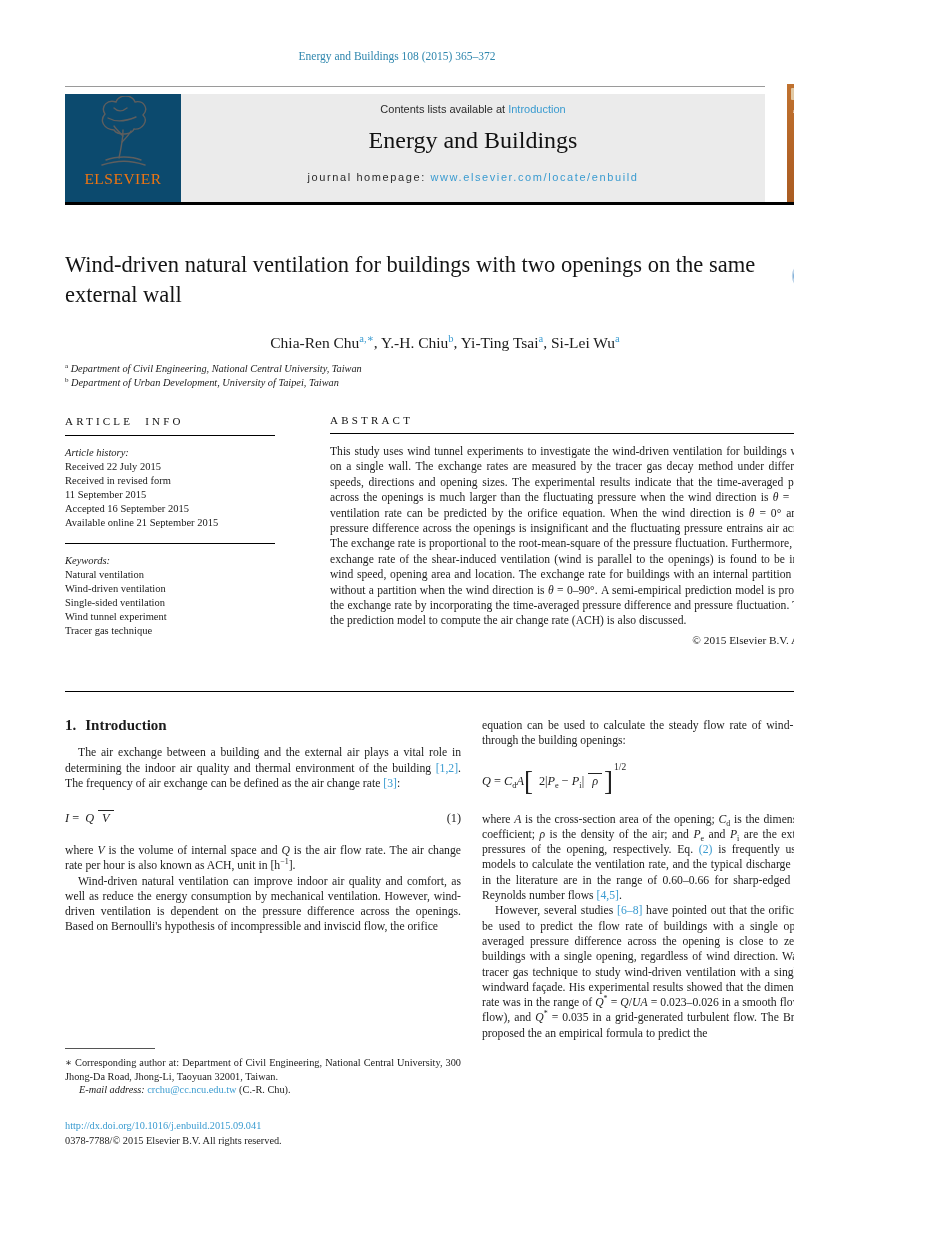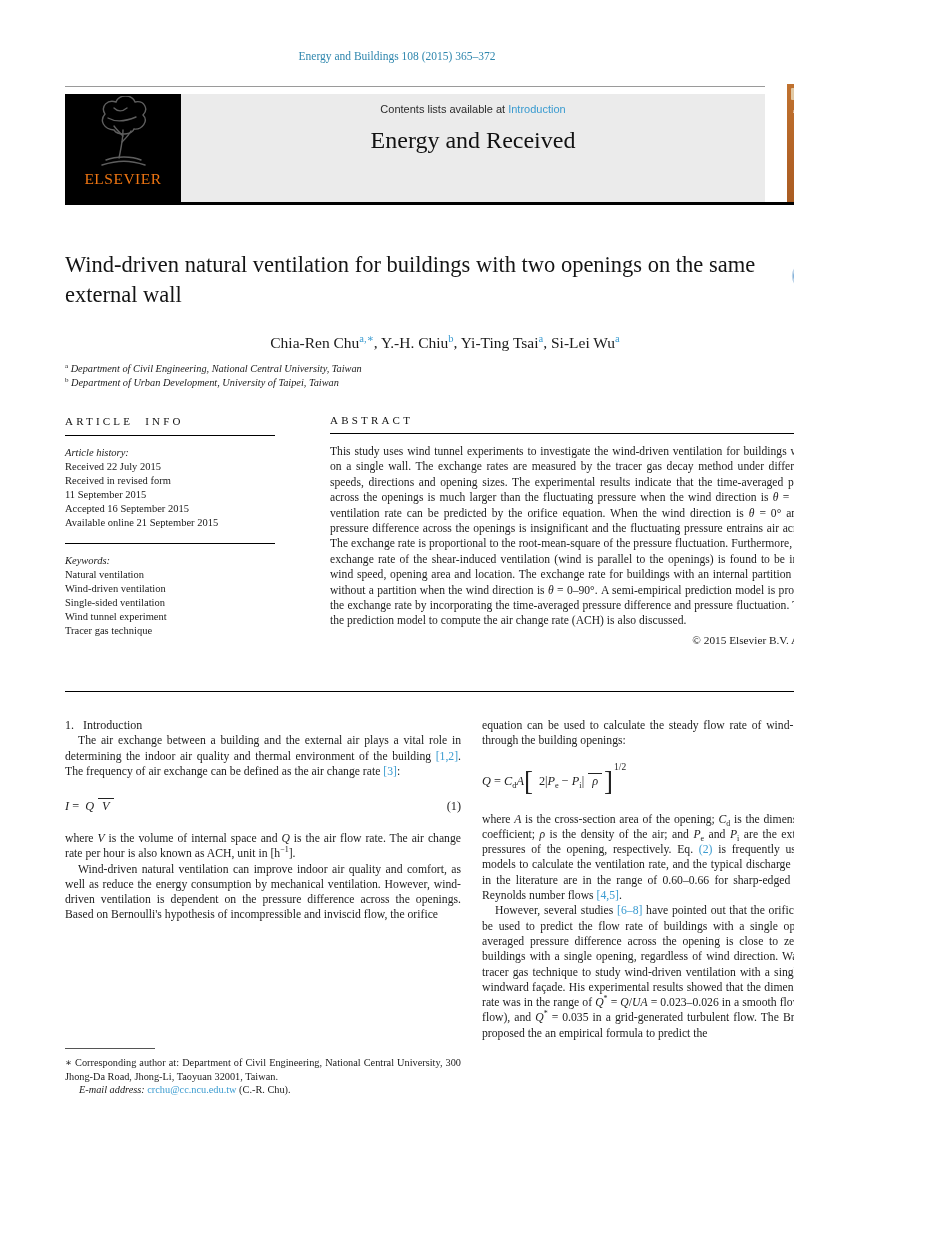--- a/index.html
+++ b/index.html
@@ -7,21 +7,21 @@
           font-family:"Liberation Serif","DejaVu Serif",serif; color:#1a1a1a; }
 
   .lnk { color:#3a9bd0; }
   sup,sub { font-size:68%; line-height:0; }
 
   
   .head-cite { position:absolute; top:50px; left:0; width:100%; text-align:center;
                font-size:11.5px; color:#2e86ad; }
   .rule-thin { position:absolute; left:65px; top:86px; width:700px; height:1px; background:#9a9a9a; }
   .banner { position:absolute; left:65px; top:94px; width:700px; height:108px; display:flex; }
-  .logo-box { width:116px; background:#000000; text-align:center; }
+  .logo-box { width:116px; background:#0c4a6e; text-align:center; }
   .logo-box svg { display:block; margin:2px auto 0; }
   .elsevier-word { font-size:15.5px; color:#ee7512; letter-spacing:.5px; margin-top:-2px; }
   .gray-box { flex:1; background:#ebebeb; text-align:center; padding-top:9px; box-sizing:border-box; }
   .contents-line { font-family:"Liberation Sans","DejaVu Sans",sans-serif; font-size:11px; color:#2b2b2b; }
   .journal-title { font-size:24px; color:#111; margin-top:12px; }
   .homepage-line { font-family:"Liberation Sans","DejaVu Sans",sans-serif; font-size:11px;
                    letter-spacing:1.6px; color:#2b2b2b; margin-top:17px; }
 
   
   .cover { position:absolute; left:787px; top:84px; width:91px; height:118px;
@@ -59,21 +59,21 @@
   .abs-text { margin-top:10px; font-size:11.6px; line-height:15.4px; text-align:justify; color:#1c1c1c; }
   .abs-copy { margin-top:5px; font-size:11.3px; text-align:right; }
 
   .rule-mid { position:absolute; left:65px; top:691px; width:813px; height:1px; background:#000; }
 
   
   .bodycol { position:absolute; top:718px; width:396px; font-size:11.7px; line-height:15.3px;
              text-align:justify; color:#1c1c1c; }
   .col-left { left:65px; }
   .col-right { left:482px; }
-  .sec-head { font-weight:normal; font-size:12px; margin-bottom:0; text-align:left; }
+  .sec-head { font-weight:bold; font-size:15px; margin-bottom:12px; text-align:left; }
   .sec-num { margin-right:9px; }
   .p-ind { text-indent:13px; }
   p { margin:0; }
 
   .eq { display:flex; align-items:center; margin:19px 0 17px 0; font-size:12.3px; line-height:1.2; }
   .eq-label { margin-left:auto; }
   .frac { display:inline-flex; flex-direction:row; align-items:center; vertical-align:middle; margin:0 2px; }
   .frac .den { border-top:1px solid #222; }
   .frac .num,.frac .den { padding:0 4px; }
   .bigbr { font-size:27px; font-weight:400; color:#222; line-height:1; transform:scaleY(1.05); }
@@ -105,21 +105,22 @@
           <path d="M31,40 C27,36 24,33 22,30"></path>
           <path d="M30,46 C34,42 37,39 39,35"></path>
           <path d="M14,64 C24,60 40,60 49,64"></path>
           <path d="M10,69 C26,64 38,64 53,69"></path>
         </g>
       </svg>
       <div class="elsevier-word">ELSEVIER</div>
     </div>
     <div class="gray-box">
       <div class="contents-line">Contents lists available at <span class="lnk">Introduction</span></div>
-      <div class="journal-title">Energy and Received</div>
+      <div class="journal-title">Energy and Buildings</div>
+      <div class="homepage-line">journal homepage: <span class="lnk">www.elsevier.com/locate/enbuild</span></div>
     </div>
   </div>
 
   <div class="cover">
     <div class="cover-minilogo"></div>
     <div class="cover-top">
       <div class="cover-energy">ENERGY</div>
       <div class="cover-line2">
         <span class="cover-and">and</span>
         <span class="cover-buildings">ABSTRACT</span>
@@ -221,14 +222,18 @@
     <p>where <i>A</i> is the cross-section area of the opening; <i>C</i><sub>d</sub> is the dimensionless discharge coefficient; <i>ρ</i> is the density of the air; and <i>P</i><sub>e</sub> and <i>P</i><sub>i</sub> are the exterior and interior pressures of the opening, respectively. Eq. <span class="lnk">(2)</span> is frequently used in multi-zone models to calculate the ventilation rate, and the typical discharge coefficients given in the literature are in the range of 0.60–0.66 for sharp-edged openings in high Reynolds number flows <span class="lnk">[4,5]</span>.</p>
     <p class="p-ind">However, several studies <span class="lnk">[6–8]</span> have pointed out that the orifice equation cannot be used to predict the flow rate of buildings with a single opening. The time-averaged pressure difference across the opening is close to zero, |Δ<i>P</i>| ≈ 0, for buildings with a single opening, regardless of wind direction. Warren <span class="lnk">[6]</span> used the tracer gas technique to study wind-driven ventilation with a single opening on the windward façade. His experimental results showed that the dimensionless exchange rate was in the range of <i>Q</i><sup>*</sup> = <i>Q</i>/<i>UA</i> = 0.023–0.026 in a smooth flow (low turbulence flow), and <i>Q</i><sup>*</sup> = 0.035 in a grid-generated turbulent flow. The British Standard <span class="lnk">[8]</span> proposed the an empirical formula to predict the</p>
   </div>
 
   <div class="footnote">
     <hr class="fn-rule">
     <div>∗ Corresponding author at: Department of Civil Engineering, National Central University, 300 Jhong-Da Road, Jhong-Li, Taoyuan 32001, Taiwan.</div>
     <div class="fn-email"><i>E-mail address: </i><span class="lnk">crchu@cc.ncu.edu.tw</span> (C.-R. Chu).</div>
   </div>
 
+  <div class="bottom-links">
+    <div class="lnk">http://dx.doi.org/10.1016/j.enbuild.2015.09.041</div>
+    <div>0378-7788/© 2015 Elsevier B.V. All rights reserved.</div>
+  </div>
 
 </div>
 
 </body></html>

